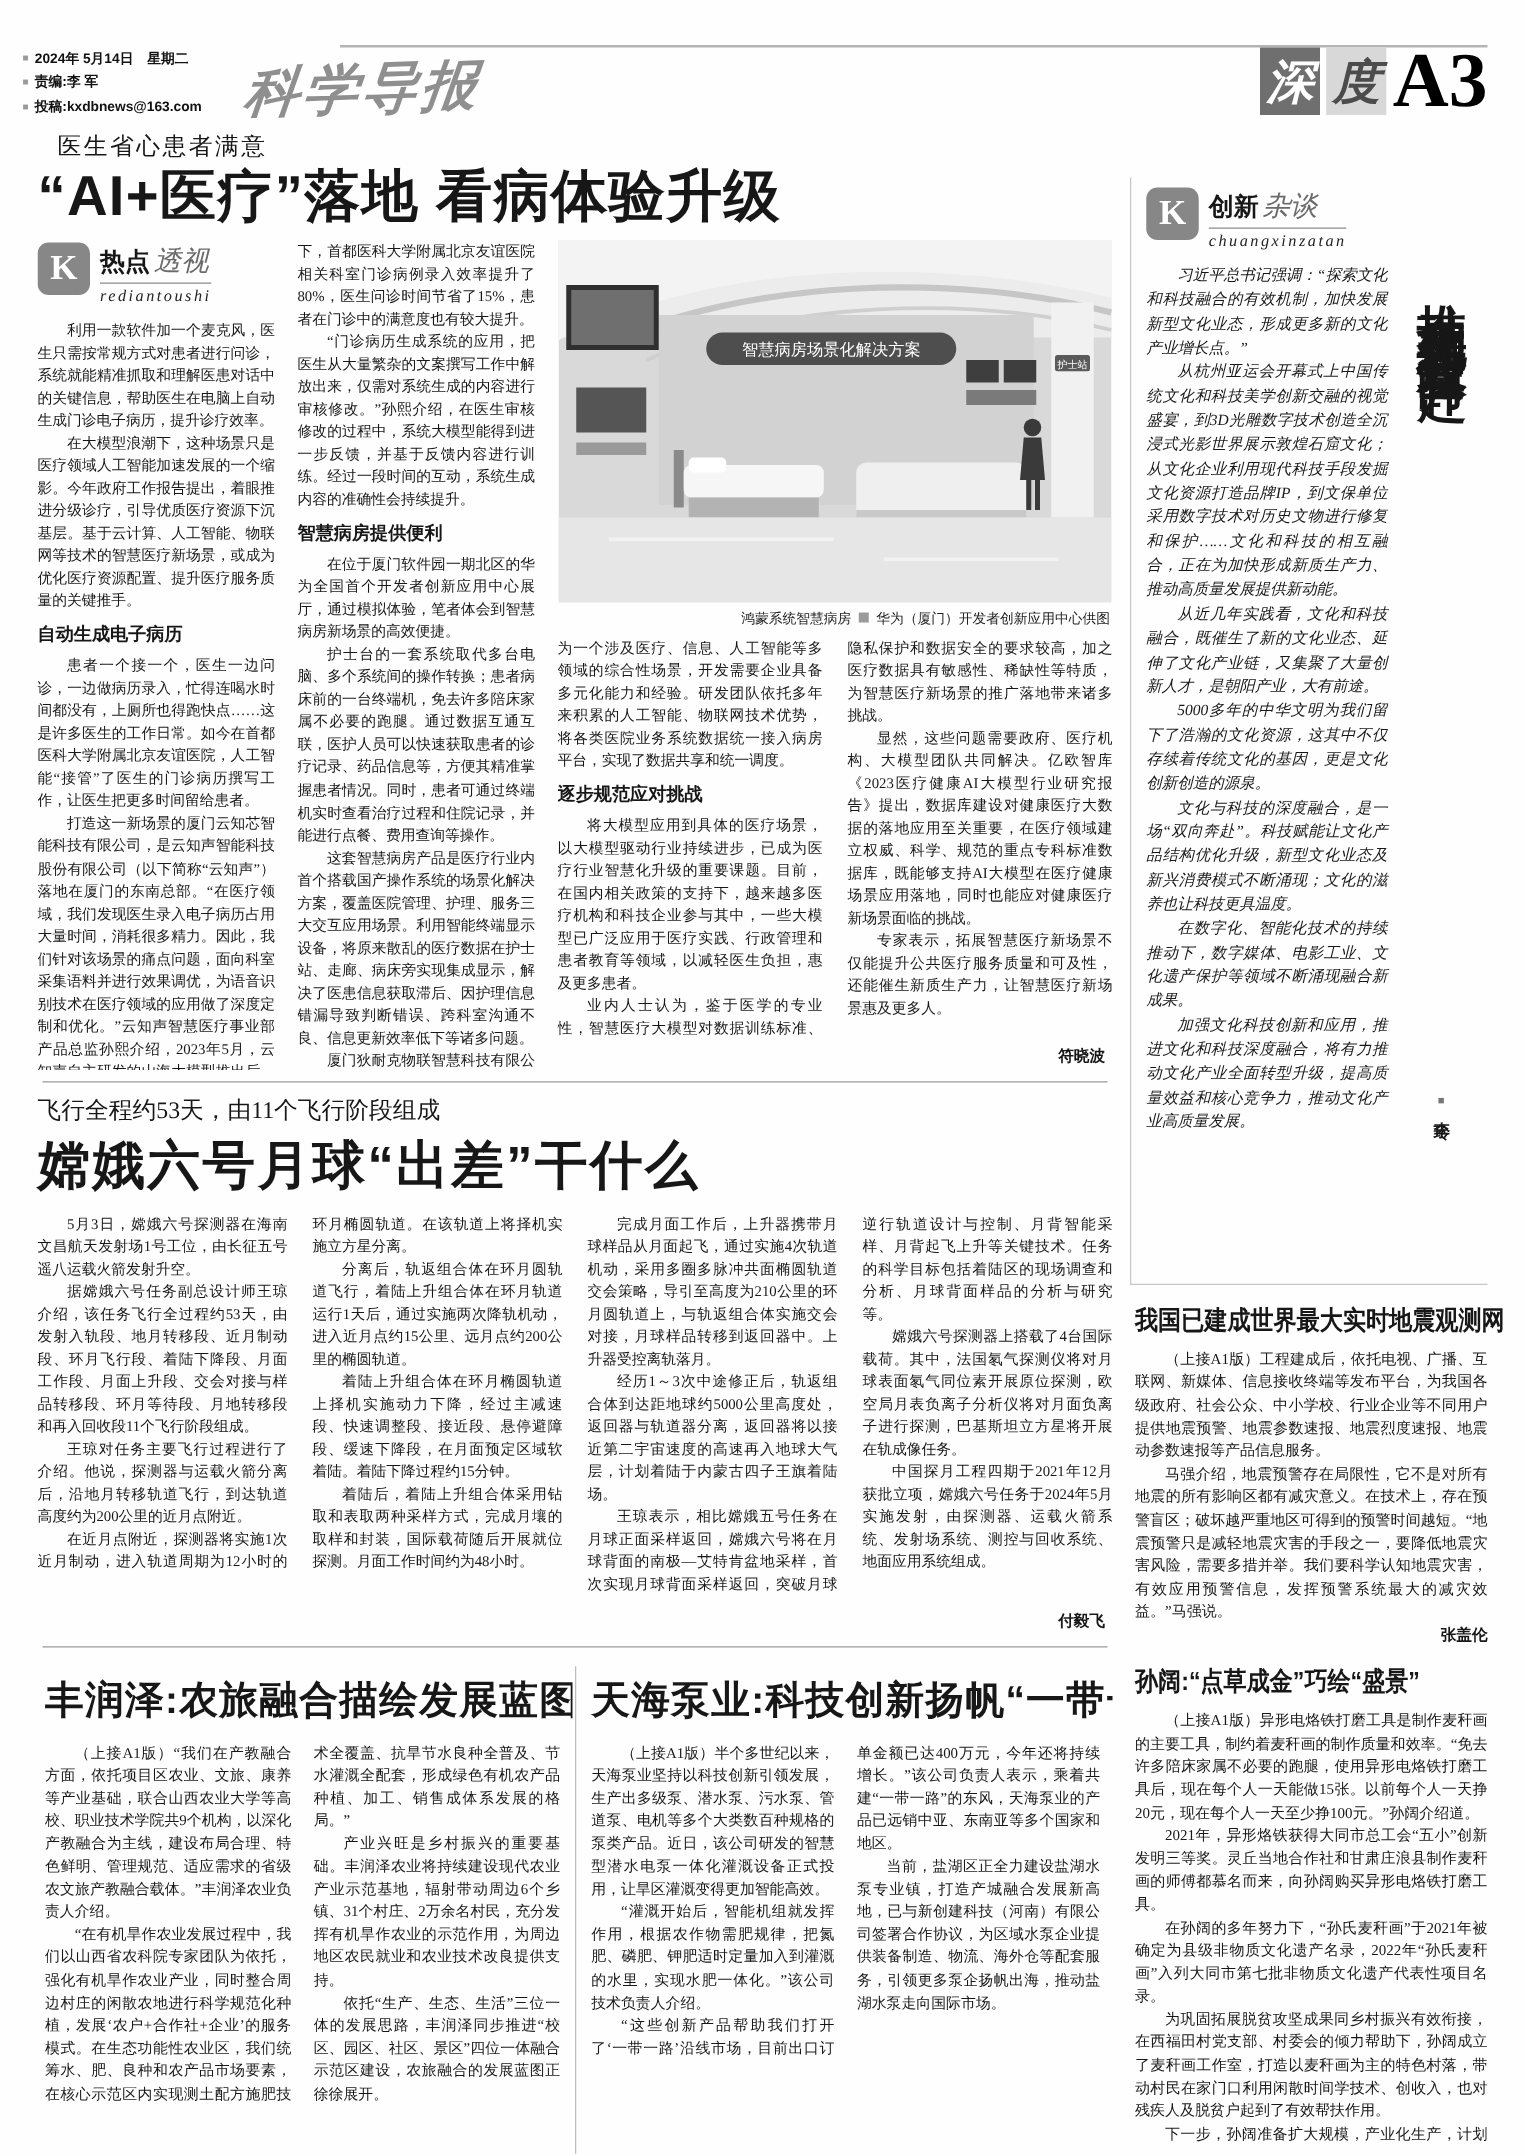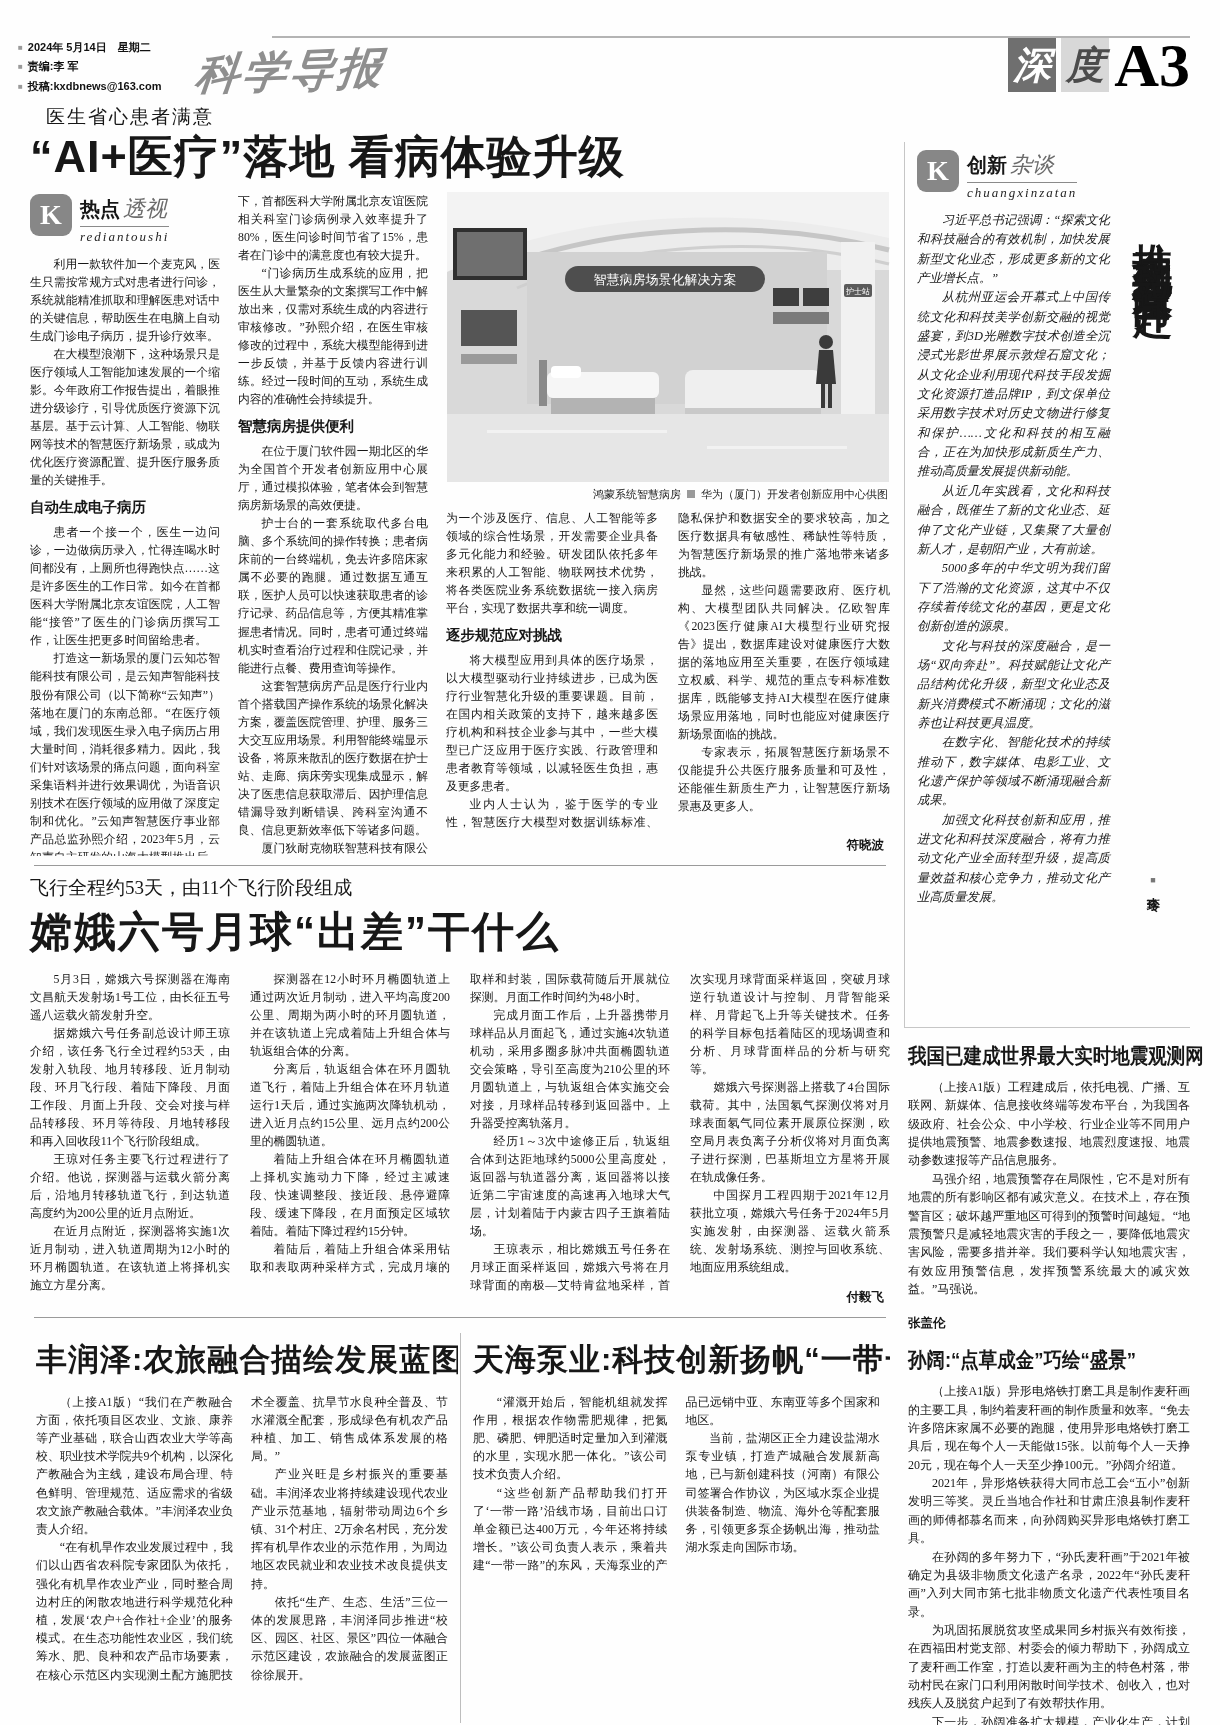--- a/index.html
+++ b/index.html
@@ -77,21 +77,21 @@
   .vhead{writing-mode:vertical-rl;text-orientation:upright;font-family:"Liberation Sans",sans-serif;
          font-weight:900;font-size:40px;line-height:1;letter-spacing:5px;height:648px;}
   .vby{writing-mode:vertical-rl;text-orientation:upright;font-family:"Liberation Sans",sans-serif;
        font-weight:700;font-size:13px;margin-top:16px;letter-spacing:2px;}
   .vby::before{content:"■";font-size:9px;color:#777;}
   .rart{margin-top:14px;padding-left:4px;}
   .rhead{font-family:"Liberation Sans",sans-serif;font-weight:900;font-size:21px;
          white-space:nowrap;transform:scaleX(0.88);transform-origin:left;margin:4px 0 8px;}
   .rbody{overflow:hidden;}
   .rbody .para{font-size:12px;}
-  .qby{text-align:left;font-family:Liberation Sans, sans-serif;font-weight:700;font-size:12.5px;margin-top:17px;}
+  .qby{text-align:right;font-family:Liberation Sans, sans-serif;font-weight:700;font-size:12.5px;margin-top:2px;}
   .sunbody{height:350px;overflow:hidden;}
 </style>
 </head>
 <body>
 
 <div class="page">
 
   <div class="hdr">
     <div class="hdr-rule"></div>
     <div class="hdr-meta">
@@ -196,21 +196,20 @@
       <hr class="rule">
 
       <div class="moon-wrap">
         <div class="moon-kicker">飞行全程约53天，由11个飞行阶段组成</div>
         <div class="moon-headline">嫦娥六号月球“出差”干什么</div>
         <div class="moon-body">
             <p class="para">5月3日，嫦娥六号探测器在海南文昌航天发射场1号工位，由长征五号遥八运载火箭发射升空。</p>
             <p class="para">据嫦娥六号任务副总设计师王琼介绍，该任务飞行全过程约53天，由发射入轨段、地月转移段、近月制动段、环月飞行段、着陆下降段、月面工作段、月面上升段、交会对接与样品转移段、环月等待段、月地转移段和再入回收段11个飞行阶段组成。</p>
             <p class="para">王琼对任务主要飞行过程进行了介绍。他说，探测器与运载火箭分离后，沿地月转移轨道飞行，到达轨道高度约为200公里的近月点附近。</p>
             <p class="para">在近月点附近，探测器将实施1次近月制动，进入轨道周期为12小时的环月椭圆轨道。在该轨道上将择机实施立方星分离。</p>
-            <p class="para">探测器在12小时环月椭圆轨道上通过两次近月制动，进入平均高度200公里、周期为两小时的环月圆轨道，并在该轨道上完成着陆上升组合体与轨返组合体的分离。</p>
             <p class="para">分离后，轨返组合体在环月圆轨道飞行，着陆上升组合体在环月轨道运行1天后，通过实施两次降轨机动，进入近月点约15公里、远月点约200公里的椭圆轨道。</p>
             <p class="para">着陆上升组合体在环月椭圆轨道上择机实施动力下降，经过主减速段、快速调整段、接近段、悬停避障段、缓速下降段，在月面预定区域软着陆。着陆下降过程约15分钟。</p>
             <p class="para">着陆后，着陆上升组合体采用钻取和表取两种采样方式，完成月壤的取样和封装，国际载荷随后开展就位探测。月面工作时间约为48小时。</p>
             <p class="para">完成月面工作后，上升器携带月球样品从月面起飞，通过实施4次轨道机动，采用多圈多脉冲共面椭圆轨道交会策略，导引至高度为210公里的环月圆轨道上，与轨返组合体实施交会对接，月球样品转移到返回器中。上升器受控离轨落月。</p>
             <p class="para">经历1～3次中途修正后，轨返组合体到达距地球约5000公里高度处，返回器与轨道器分离，返回器将以接近第二宇宙速度的高速再入地球大气层，计划着陆于内蒙古四子王旗着陆场。</p>
             <p class="para">王琼表示，相比嫦娥五号任务在月球正面采样返回，嫦娥六号将在月球背面的南极—艾特肯盆地采样，首次实现月球背面采样返回，突破月球逆行轨道设计与控制、月背智能采样、月背起飞上升等关键技术。任务的科学目标包括着陆区的现场调查和分析、月球背面样品的分析与研究等。</p>
             <p class="para">嫦娥六号探测器上搭载了4台国际载荷。其中，法国氡气探测仪将对月球表面氡气同位素开展原位探测，欧空局月表负离子分析仪将对月面负离子进行探测，巴基斯坦立方星将开展在轨成像任务。</p>
             <p class="para">中国探月工程四期于2021年12月获批立项，嫦娥六号任务于2024年5月实施发射，由探测器、运载火箭系统、发射场系统、测控与回收系统、地面应用系统组成。</p>
           </div>
         <div class="abys">付毅飞</div>
@@ -225,20 +224,21 @@
               <p class="para">（上接A1版）“我们在产教融合方面，依托项目区农业、文旅、康养等产业基础，联合山西农业大学等高校、职业技术学院共9个机构，以深化产教融合为主线，建设布局合理、特色鲜明、管理规范、适应需求的省级农文旅产教融合载体。”丰润泽农业负责人介绍。</p>
               <p class="para">“在有机旱作农业发展过程中，我们以山西省农科院专家团队为依托，强化有机旱作农业产业，同时整合周边村庄的闲散农地进行科学规范化种植，发展‘农户+合作社+企业’的服务模式。在生态功能性农业区，我们统筹水、肥、良种和农产品市场要素，在核心示范区内实现测土配方施肥技术全覆盖、抗旱节水良种全普及、节水灌溉全配套，形成绿色有机农产品种植、加工、销售成体系发展的格局。”</p>
               <p class="para">产业兴旺是乡村振兴的重要基础。丰润泽农业将持续建设现代农业产业示范基地，辐射带动周边6个乡镇、31个村庄、2万余名村民，充分发挥有机旱作农业的示范作用，为周边地区农民就业和农业技术改良提供支持。</p>
               <p class="para">依托“生产、生态、生活”三位一体的发展思路，丰润泽同步推进“校区、园区、社区、景区”四位一体融合示范区建设，农旅融合的发展蓝图正徐徐展开。</p>
             </div>
         </div>
         <div class="vr"></div>
         <div class="bart bart2">
           <div class="bhead">天海泵业:科技创新扬帆“一带一路”</div>
           <div class="bbody">
+              <p class="para">（上接A1版）半个多世纪以来，天海泵业坚持以科技创新引领发展，生产出多级泵、潜水泵、污水泵、管道泵、电机等多个大类数百种规格的泵类产品。近日，该公司研发的智慧型潜水电泵一体化灌溉设备正式投用，让旱区灌溉变得更加智能高效。</p>
               <p class="para">“灌溉开始后，智能机组就发挥作用，根据农作物需肥规律，把氮肥、磷肥、钾肥适时定量加入到灌溉的水里，实现水肥一体化。”该公司技术负责人介绍。</p>
               <p class="para">“这些创新产品帮助我们打开了‘一带一路’沿线市场，目前出口订单金额已达400万元，今年还将持续增长。”该公司负责人表示，乘着共建“一带一路”的东风，天海泵业的产品已远销中亚、东南亚等多个国家和地区。</p>
               <p class="para">当前，盐湖区正全力建设盐湖水泵专业镇，打造产城融合发展新高地，已与新创建科技（河南）有限公司签署合作协议，为区域水泵企业提供装备制造、物流、海外仓等配套服务，引领更多泵企扬帆出海，推动盐湖水泵走向国际市场。</p>
             </div>
         </div>
       </div>
     </div>
 
     <div class="rightcol">
 

